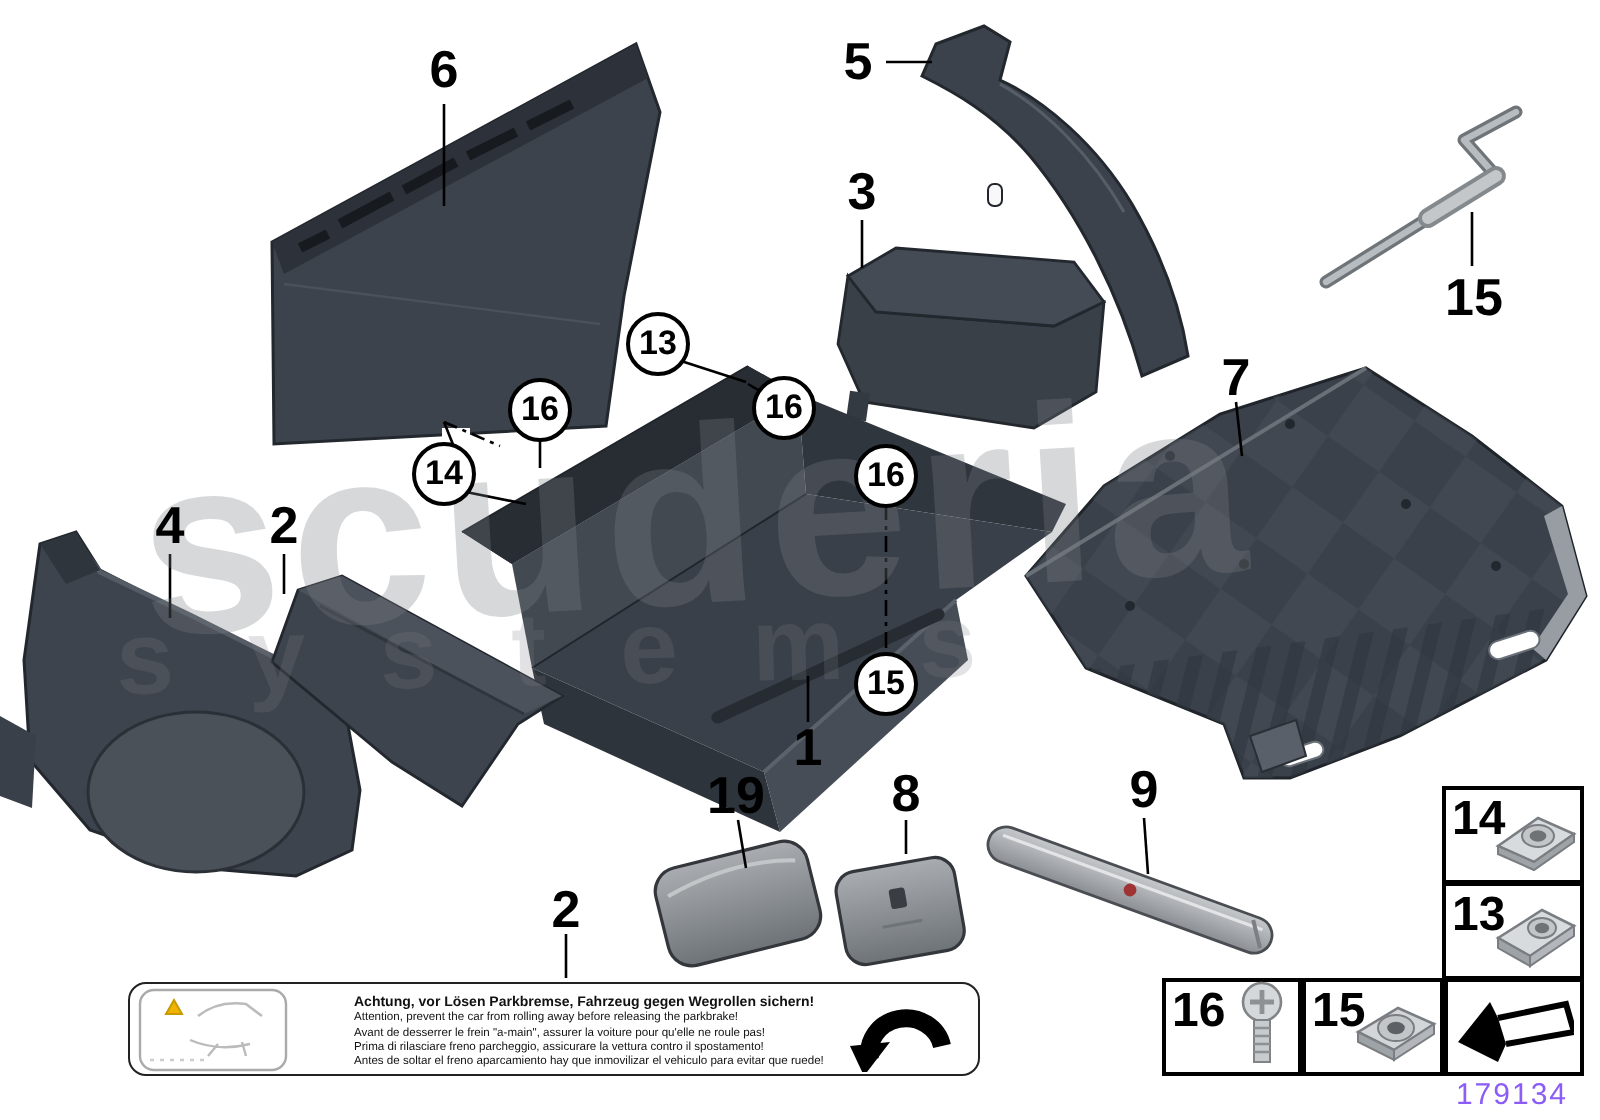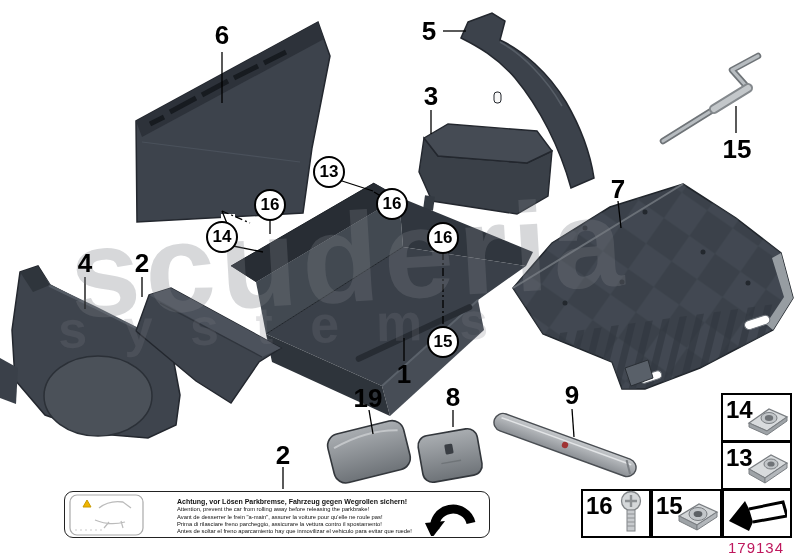--- a/index.html
+++ b/index.html
@@ -25,21 +25,21 @@
   .lglyph{position:absolute;right:1px;bottom:1px;}
   
   #warnbox{position:absolute;z-index:3;left:64px;top:491px;width:426px;height:47px;
            border:1.6px solid #222;border-radius:9px;background:#fff;box-sizing:border-box;}
   #warn-sticker{position:absolute;left:4px;top:2px;}
   #warn-text{position:absolute;left:112px;top:5px;width:266px;color:#111;}
   #warn-text .t{font-weight:bold;font-size:7px;line-height:1.3;}
   #warn-text .l{font-size:5.8px;line-height:1.28;}
   #warn-arrow{position:absolute;right:8px;top:2px;}
   #diagram-number{position:absolute;z-index:3;left:720px;top:539px;width:72px;text-align:center;
-                  font-size:15px;color:#be185d;letter-spacing:1px;}
+                  font-size:15px;color:#8b5cf6;letter-spacing:1px;}
 </style>
 </head>
 <body>
 
 <div id="stage">
 
 <svg id="parts-svg" width="800" height="560" viewBox="0 0 800 560">
   <defs>
     <pattern id="diam" width="44" height="44" patternUnits="userSpaceOnUse" patternTransform="rotate(-10)">
       <path d="M22,0 L44,22 L22,44 L0,22 Z" fill="#4a515b"></path>

